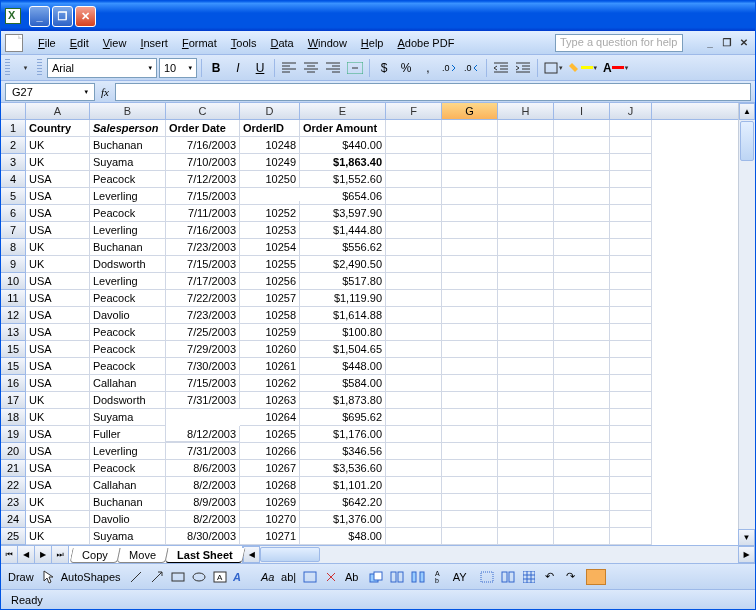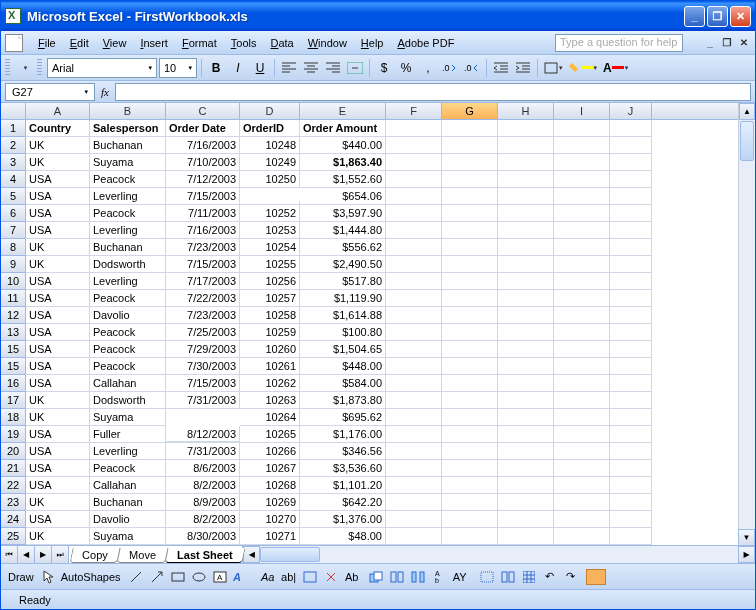--- a/index.html
+++ b/index.html
@@ -52,29 +52,28 @@
 .tabbar .tab { padding: 1px 10px; font-size: 11px; background: #fff; border: 1px solid #888; border-top: none; border-radius: 0 0 4px 4px; margin-right: -1px; position:relative; transform: skewX(-12deg);}
 .tabbar .tab span{display:inline-block;transform:skewX(12deg);}
 .tabbar .tab.active { background: #fff; font-weight: bold; z-index:2; border-bottom:1px solid #000;}
 .tabbar .hscroll { flex: 1; display: flex; align-items: center; background:#E8EEF7; border-left:1px solid #9DB9E8;}
 .tabbar .hscroll .arrow{width:17px;height:17px;background:linear-gradient(to bottom,#F3F6FC,#D6DFEC);border:1px solid #9DB9E8;display:flex;align-items:center;justify-content:center;font-size:8px;}
 .tabbar .hscroll .track{flex:1;height:17px;position:relative;}
 .tabbar .hscroll .thumb{position:absolute;left:0;width:60px;height:15px;top:1px;background:linear-gradient(to bottom,#E3EFFF,#BDD5F4);border:1px solid #9DB9E8;border-radius:2px;}
 .drawbar { background: linear-gradient(to bottom, #DCE9FB, #C1D6F3); height: 26px; display: flex; align-items: center; padding: 0 4px; gap: 3px; border-top:1px solid #9DB9E8;}
 .drawbar .tbtn{min-width:18px;height:18px;display:flex;align-items:center;justify-content:center;font-size:11px;}
 .drawbar .selected-shape{width:20px;height:16px;background:#F9B25C;border:1px solid #C67F2B;}
-.statusbar { background: linear-gradient(to bottom, #DCE9FB, #C1D6F3); height: 20px; display: flex; align-items: center; padding: 0 18px; border-top:1px solid #9DB9E8; font-size:11px;}
+.statusbar { background: linear-gradient(to bottom, #DCE9FB, #C1D6F3); height: 20px; display: flex; align-items: center; padding: 0 10px; border-top:1px solid #9DB9E8; font-size:11px;}
 svg{display:block;}
 </style>
 </head>
 <body>
 
 <div class="titlebar">
   <div class="app-icon"></div>
-  <div class="title">Microsoft Excel - FirstWorkbook.xls</div>
   <div class="winbtn">_</div>
   <div class="winbtn">❐</div>
   <div class="winbtn close">✕</div>
 </div>
 
 <div class="menubar">
   <div class="doc-icon"></div>
   <div id="menu-items"><span class="menu-item"><u>F</u>ile</span><span class="menu-item"><u>E</u>dit</span><span class="menu-item"><u>V</u>iew</span><span class="menu-item"><u>I</u>nsert</span><span class="menu-item"><u>F</u>ormat</span><span class="menu-item"><u>T</u>ools</span><span class="menu-item"><u>D</u>ata</span><span class="menu-item"><u>W</u>indow</span><span class="menu-item"><u>H</u>elp</span><span class="menu-item"><u>A</u>dobe PDF</span></div>
   <div class="spacer"></div>
   <div class="help-box">Type a question for help</div>
@@ -196,21 +195,21 @@
           <div class="colh selected" style="width: 56px;">G</div>
           <div class="colh" style="width: 56px;">H</div>
           <div class="colh" style="width: 56px;">I</div>
           <div class="colh" style="width: 42px;">J</div>
         </div>
     </div>
     <div class="rows" id="rows">
         <div class="row">
           <div class="rowh">1</div>
           <div class="cell b" style="width: 64px;">Country</div>
-          <div class="cell b" style="width: 76px;">Salesperson</div>
+          <div class="cell b" style="width: 76px; font-style: italic;">Salesperson</div>
           <div class="cell b" style="width: 74px;">Order Date</div>
           <div class="cell b" style="width: 60px;">OrderID</div>
           <div class="cell b" style="width: 86px;">Order Amount</div>
           <div class="cell" style="width: 56px;"></div>
           <div class="cell" style="width: 56px;"></div>
           <div class="cell" style="width: 56px;"></div>
           <div class="cell" style="width: 56px;"></div>
           <div class="cell" style="width: 42px;"></div>
         </div>
         <div class="row">

